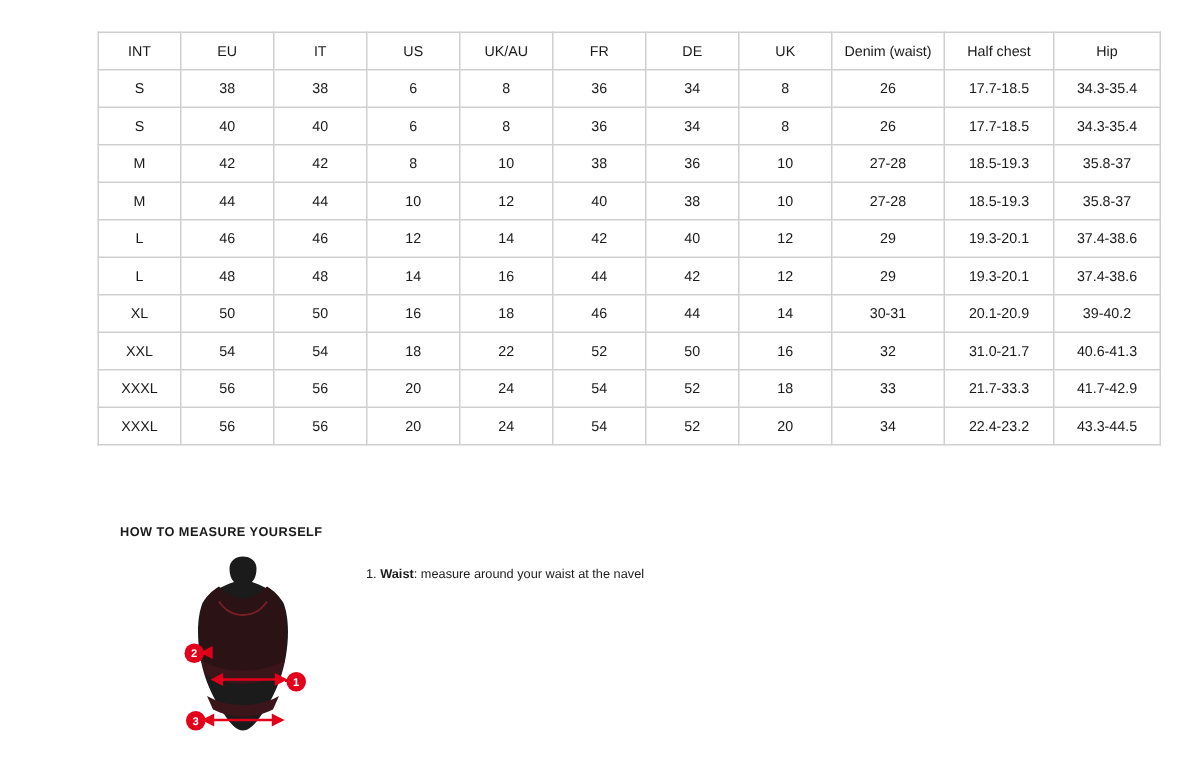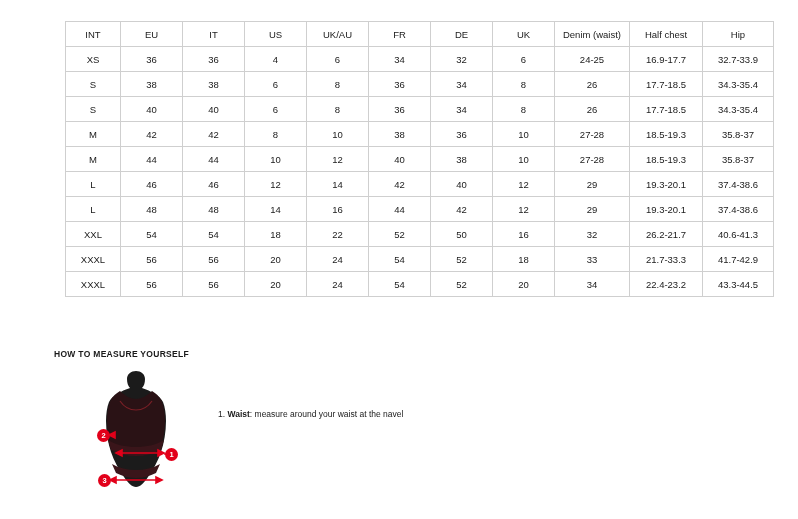--- a/index.html
+++ b/index.html
@@ -57,21 +57,21 @@
   col.c5 { width: 62px; }
   col.c6 { width: 62px; }
   col.c7 { width: 62px; }
   col.c8 { width: 75px; }
   col.c9 { width: 73px; }
   col.c10 { width: 71px; }
 
   
   .measure-section {
     position: absolute;
-    left: 54px;
+    left: 80px;
     top: 349px;
     width: 680px;
   }
   .measure-title {
     font-size: 8.5px;
     font-weight: bold;
     letter-spacing: 0.3px;
     color: #1a1a1a;
     margin: 0 0 8px 0;
   }
@@ -90,21 +90,20 @@
   .notes {
     margin-left: 22px;
     padding-top: 10px;
   }
   .note {
     font-size: 8.5px;
     line-height: 1.25;
     color: #1a1a1a;
     margin-bottom: 14px;
     white-space: nowrap;
-    margin-top: 32px;
   }
   .note b { font-weight: bold; }
   .note .num { font-weight: normal; }
 
   
   .mannequin {
     position: absolute;
     left: 0;
     top: 0;
     width: 120px;
@@ -157,33 +156,20 @@
           <th>FR</th>
           <th>DE</th>
           <th>UK</th>
           <th>Denim (waist)</th>
           <th>Half chest</th>
           <th>Hip</th>
         </tr>
       </thead>
       <tbody>
         <tr>
-          <td>XS</td>
-          <td>36</td>
-          <td>36</td>
-          <td>4</td>
-          <td>6</td>
-          <td>34</td>
-          <td>32</td>
-          <td>6</td>
-          <td>24-25</td>
-          <td>16.9-17.7</td>
-          <td>32.7-33.9</td>
-        </tr>
-        <tr>
           <td>S</td>
           <td>38</td>
           <td>38</td>
           <td>6</td>
           <td>8</td>
           <td>36</td>
           <td>34</td>
           <td>8</td>
           <td>26</td>
           <td>17.7-18.5</td>
@@ -248,30 +234,43 @@
           <td>14</td>
           <td>16</td>
           <td>44</td>
           <td>42</td>
           <td>12</td>
           <td>29</td>
           <td>19.3-20.1</td>
           <td>37.4-38.6</td>
         </tr>
         <tr>
+          <td>XL</td>
+          <td>50</td>
+          <td>50</td>
+          <td>16</td>
+          <td>18</td>
+          <td>46</td>
+          <td>44</td>
+          <td>14</td>
+          <td>30-31</td>
+          <td>20.1-20.9</td>
+          <td>39-40.2</td>
+        </tr>
+        <tr>
           <td>XXL</td>
           <td>54</td>
           <td>54</td>
           <td>18</td>
           <td>22</td>
           <td>52</td>
           <td>50</td>
           <td>16</td>
           <td>32</td>
-          <td>26.2-21.7</td>
+          <td>31.0-21.7</td>
           <td>40.6-41.3</td>
         </tr>
         <tr>
           <td>XXXL</td>
           <td>56</td>
           <td>56</td>
           <td>20</td>
           <td>24</td>
           <td>54</td>
           <td>52</td>

